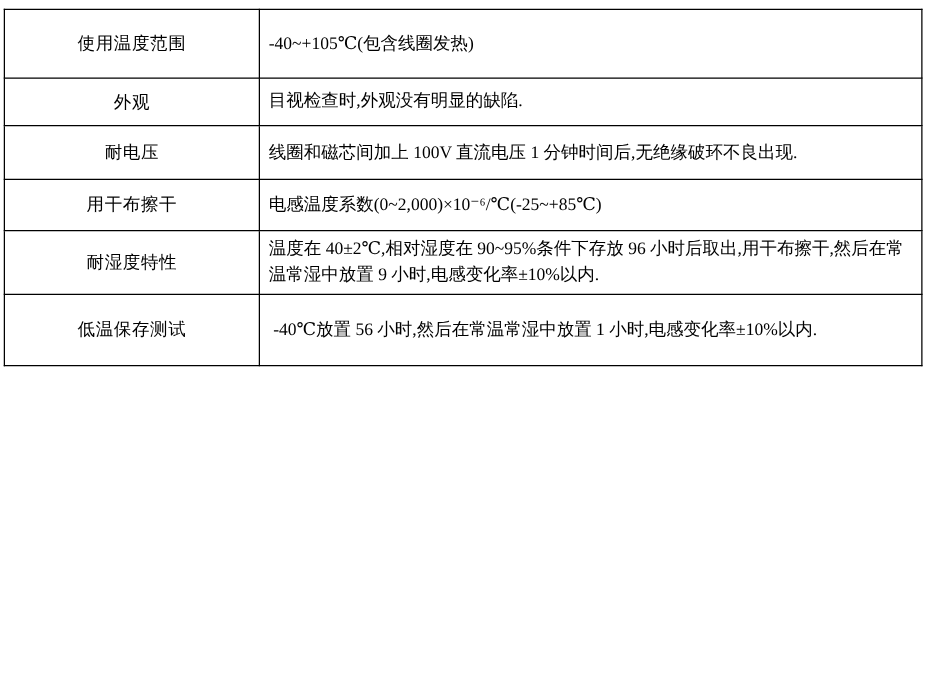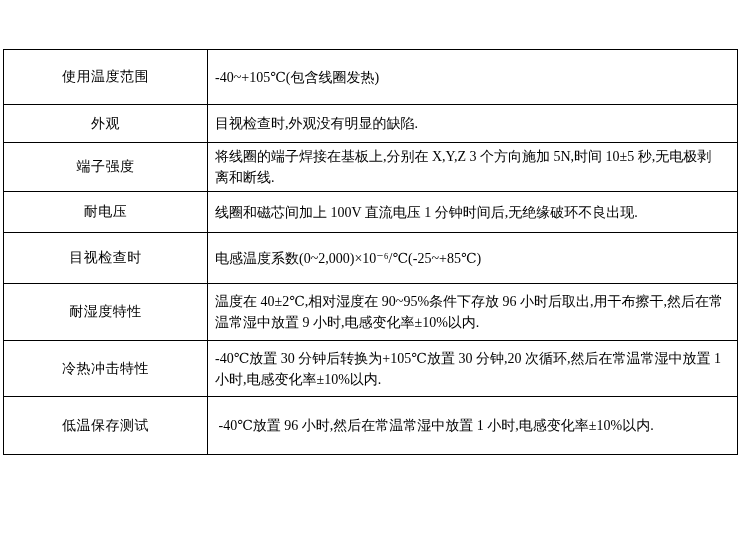--- a/index.html
+++ b/index.html
@@ -20,21 +20,20 @@
     background: #ffffff;
     overflow: hidden;
   }
   table.spec-table {
     position: absolute;
     left: 3px;
     top: 7px;
     width: 735px;
     border-collapse: collapse;
     table-layout: fixed;
-    margin-top: 42px;
   }
   table.spec-table td {
     border: 1px solid #000000;
     font-size: 14px;
     color: #000000;
     overflow: hidden;
   }
   td.label-cell {
     width: 201px;
     text-align: center;
@@ -68,38 +67,30 @@
     <tbody>
       <tr>
         <td class="label-cell"><span>使用温度范围</span></td>
         <td class="value-cell"><span class="value-text">-40~+105℃(包含线圈发热)</span></td>
       </tr>
       <tr>
         <td class="label-cell"><span>外观</span></td>
         <td class="value-cell"><span class="value-text">目视检查时,外观没有明显的缺陷.</span></td>
       </tr>
       <tr>
-        <td class="label-cell"><span>端子强度</span></td>
-        <td class="value-cell"><span class="value-text">将线圈的端子焊接在基板上,分别在 X,Y,Z 3 个方向施加 5N,时间 10±5 秒,无电极剥离和断线.</span></td>
-      </tr>
-      <tr>
         <td class="label-cell"><span>耐电压</span></td>
         <td class="value-cell"><span class="value-text">线圈和磁芯间加上 100V 直流电压 1 分钟时间后,无绝缘破环不良出现.</span></td>
       </tr>
       <tr>
-        <td class="label-cell"><span>目视检查时</span></td>
+        <td class="label-cell"><span>用干布擦干</span></td>
         <td class="value-cell"><span class="value-text">电感温度系数(0~2,000)×10⁻⁶/℃(-25~+85℃)</span></td>
       </tr>
       <tr>
         <td class="label-cell"><span>耐湿度特性</span></td>
         <td class="value-cell"><span class="value-text">温度在 40±2℃,相对湿度在 90~95%条件下存放 96 小时后取出,用干布擦干,然后在常温常湿中放置 9 小时,电感变化率±10%以内.</span></td>
       </tr>
       <tr>
-        <td class="label-cell"><span>冷热冲击特性</span></td>
-        <td class="value-cell"><span class="value-text">-40℃放置 30 分钟后转换为+105℃放置 30 分钟,20 次循环,然后在常温常湿中放置 1 小时,电感变化率±10%以内.</span></td>
-      </tr>
-      <tr>
         <td class="label-cell"><span>低温保存测试</span></td>
-        <td class="value-cell"><span class="value-text"> -40℃放置 96 小时,然后在常温常湿中放置 1 小时,电感变化率±10%以内.</span></td>
+        <td class="value-cell"><span class="value-text"> -40℃放置 56 小时,然后在常温常湿中放置 1 小时,电感变化率±10%以内.</span></td>
       </tr>
     </tbody>
   </table>
 </div>
 
 </body></html>

